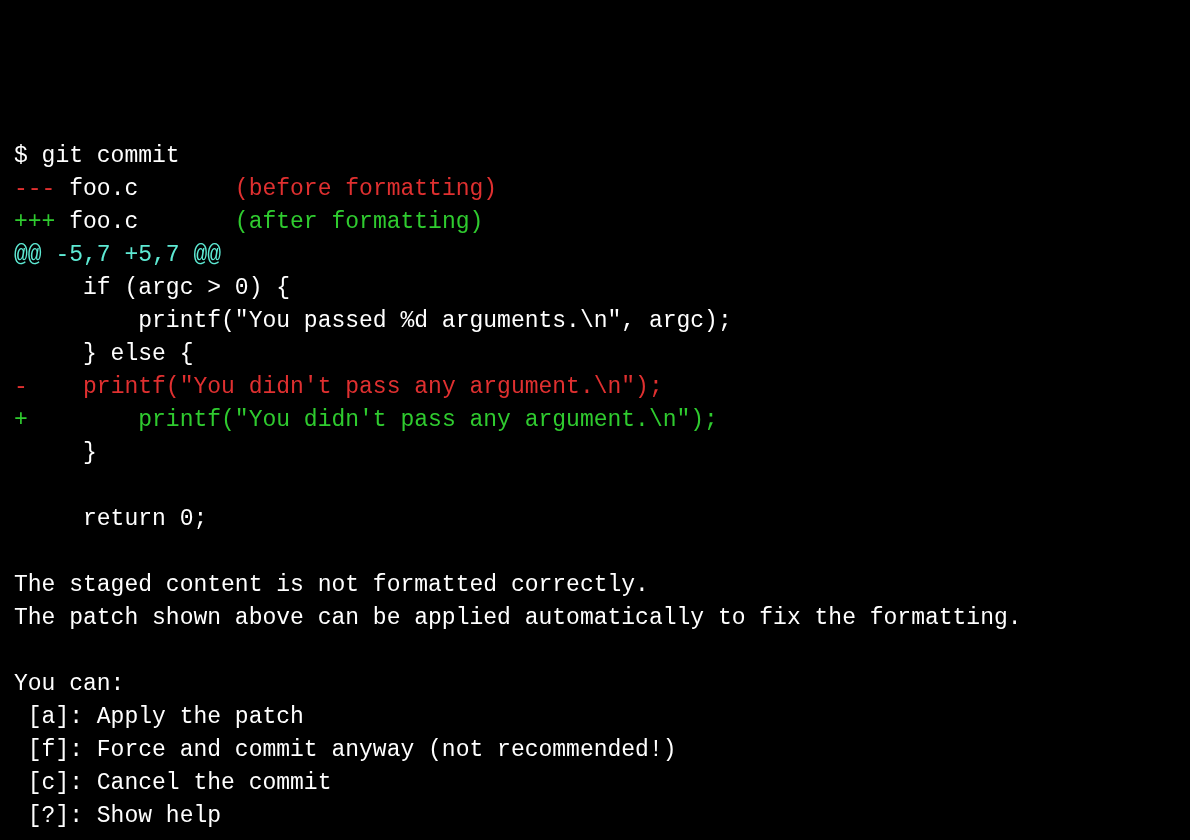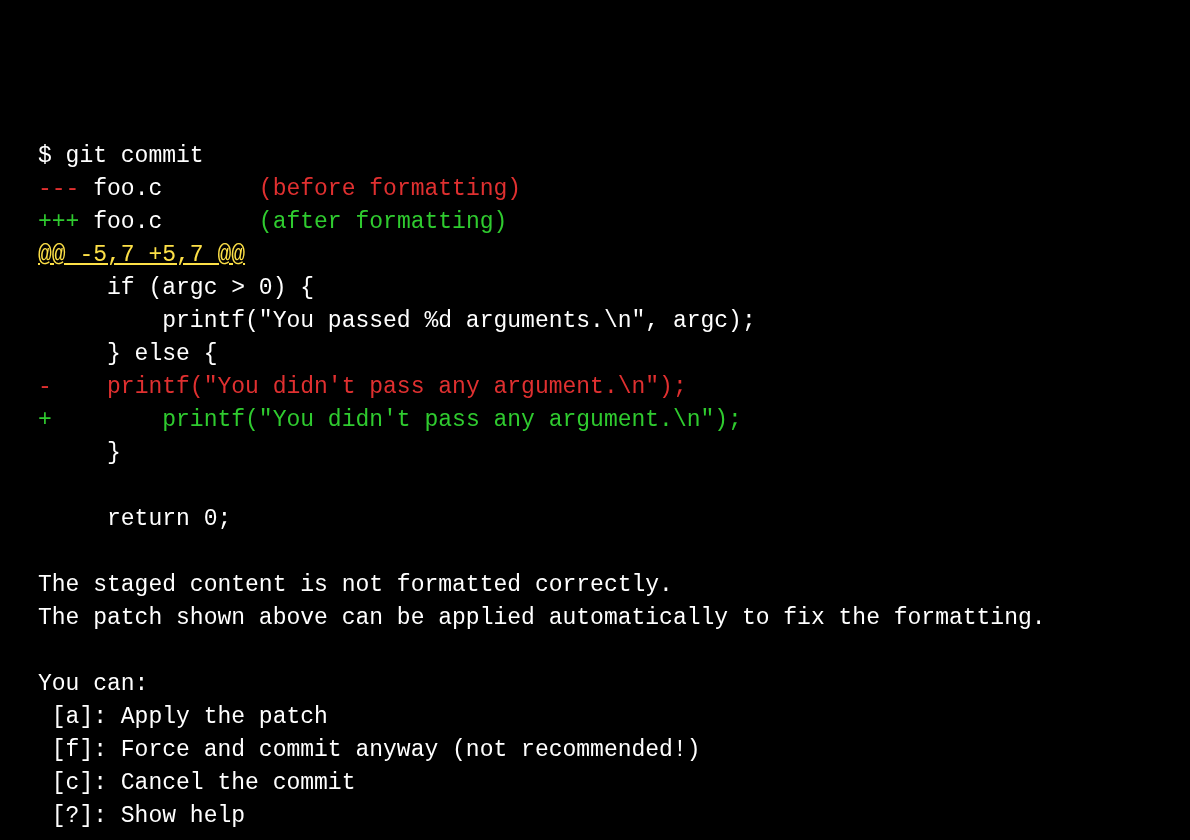--- a/index.html
+++ b/index.html
@@ -16,23 +16,23 @@
   body {
     font-family: "SF Mono", "Menlo", "Consolas", "Liberation Mono", monospace;
     font-size: 23px;
     line-height: 33px;
     color: #ffffff;
     padding: 8px 14px;
     white-space: pre;
   }
   .red { color: #e03030; }
   .green { color: #2fcb2f; }
-  .cyan { color: #fde047; text-decoration: underline; }
+  .cyan { color: #5eead4; }
   .white { color: #ffffff; }
-  .line { display: block; margin-left: 24px; }
+  .line { display: block; }
 </style>
 </head>
 <body>
 
 
 
 <span class="line"><span class="white">$ </span><span class="white">git commit</span></span><span class="line"><span class="red">--- </span><span class="white">foo.c</span><span>       </span><span class="red">(before formatting)</span></span><span class="line"><span class="green">+++ </span><span class="white">foo.c</span><span>       </span><span class="green">(after formatting)</span></span><span class="line cyan">@@ -5,7 +5,7 @@</span><span class="line white">     if (argc &gt; 0) {</span><span class="line white">         printf("You passed %d arguments.\n", argc);</span><span class="line white">     } else {</span><span class="line red"><span>-</span><span>    printf("You didn't pass any argument.\n");</span></span><span class="line green"><span>+</span><span>        printf("You didn't pass any argument.\n");</span></span><span class="line white">     }</span><span class="line"> </span><span class="line white">     return 0;</span><span class="line"> </span><span class="line white">The staged content is not formatted correctly.</span><span class="line white">The patch shown above can be applied automatically to fix the formatting.</span><span class="line"> </span><span class="line white">You can:</span><span class="line white"> [a]: Apply the patch</span><span class="line white"> [f]: Force and commit anyway (not recommended!)</span><span class="line white"> [c]: Cancel the commit</span><span class="line white"> [?]: Show help</span><span class="line"> </span>
 
 
 

